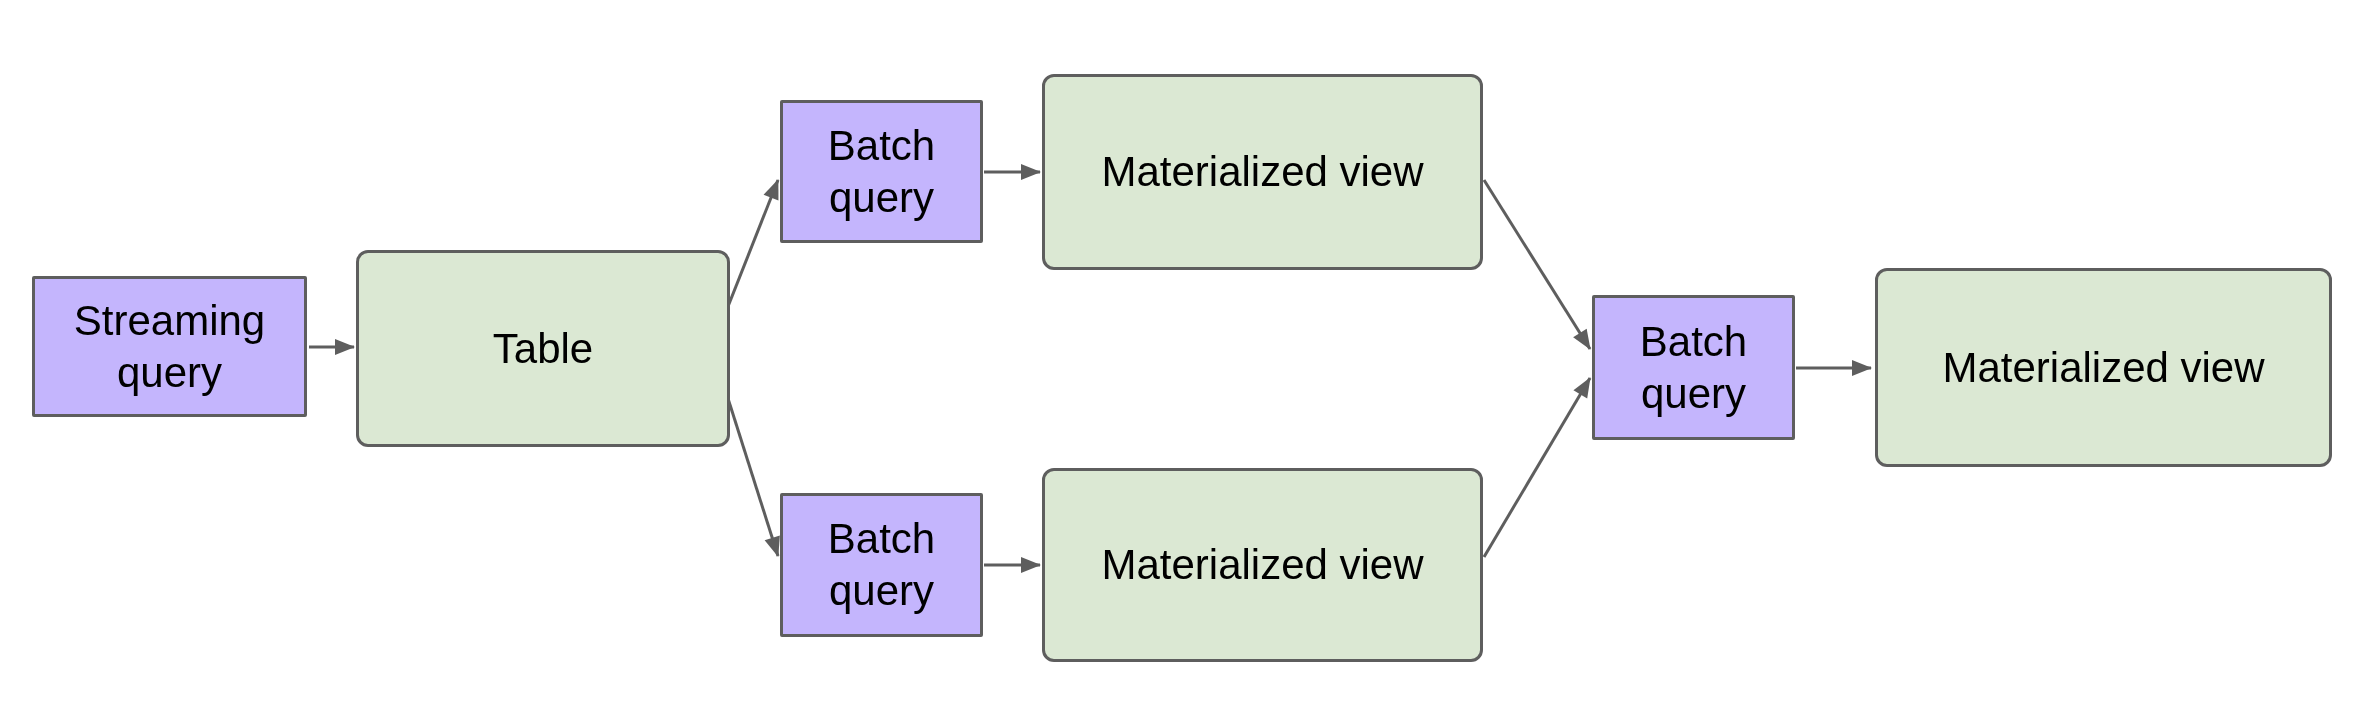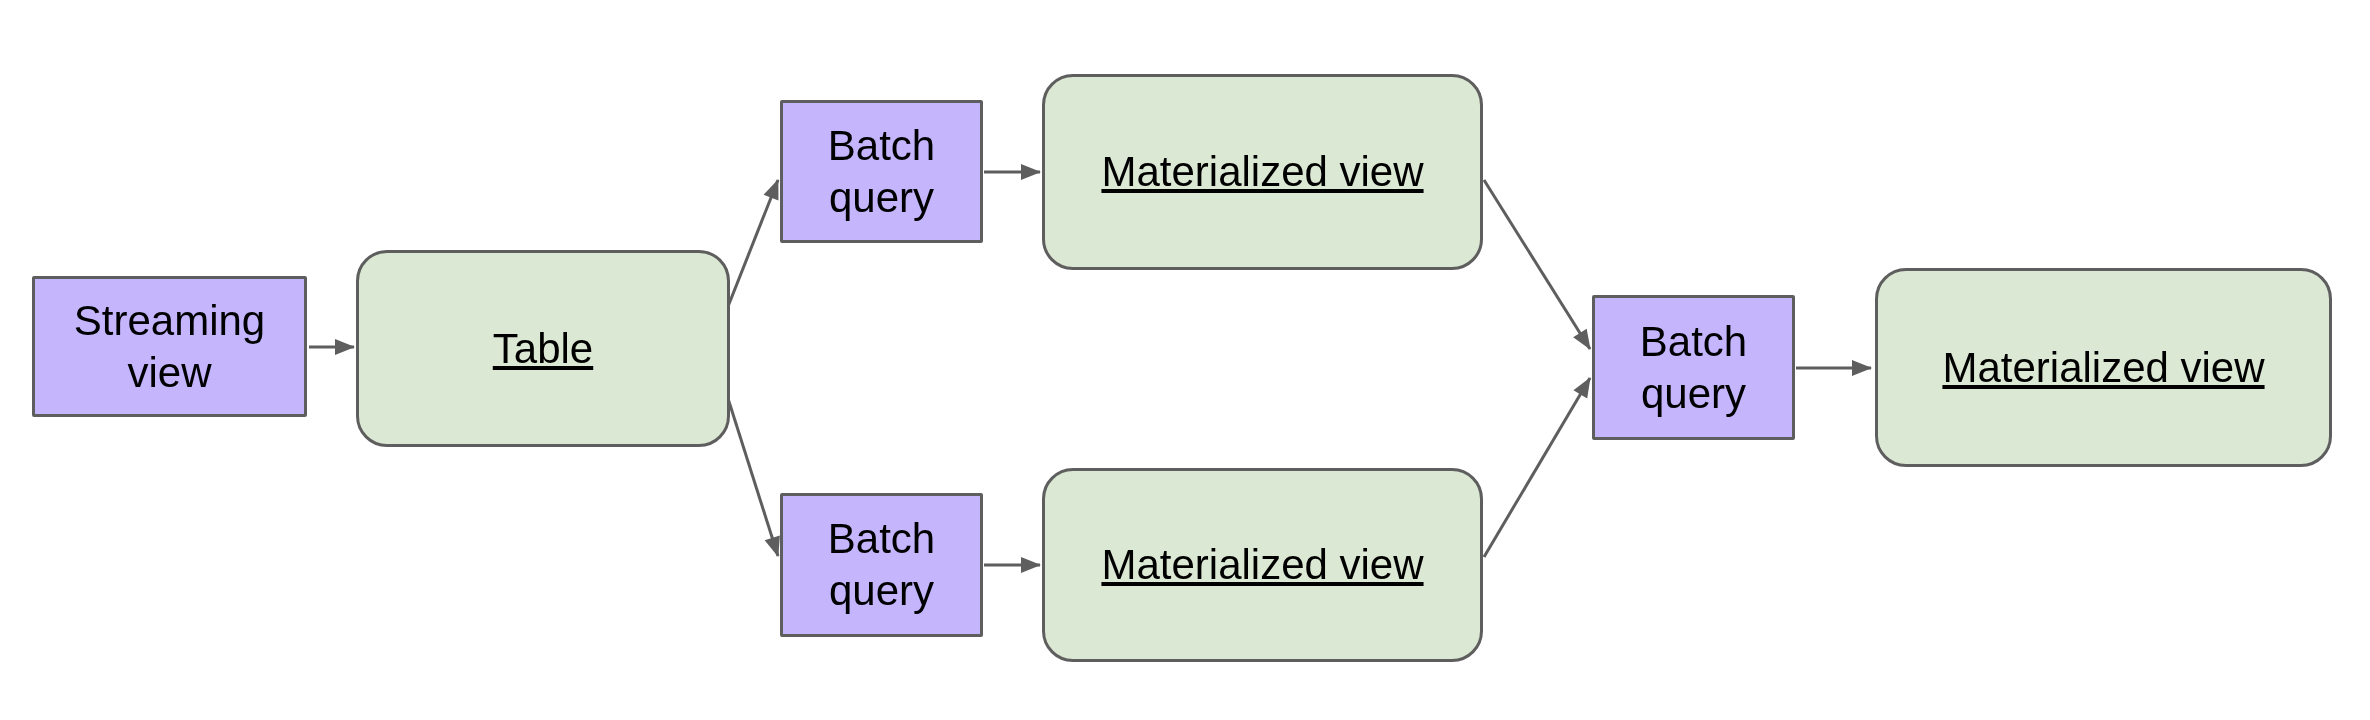--- a/index.html
+++ b/index.html
@@ -38,22 +38,21 @@
   .node .label {
     display: block;
     padding: 0 10px;
   }
   .node.query {
     background: #c4b5fd;
     border-radius: 2px;
   }
   .node.data {
     background: #dbe8d3;
-    border-radius: 31px;
-    text-decoration: underline;
+    border-radius: 12px;
   }
   
   #n-streaming { left: 32px;   top: 276px; width: 275px; height: 141px; }
   #n-table     { left: 356px;  top: 250px; width: 374px; height: 197px; }
   #n-batch-top { left: 780px;  top: 100px; width: 203px; height: 143px; }
   #n-mv-top    { left: 1042px; top: 74px;  width: 441px; height: 196px; }
   #n-batch-bot { left: 780px;  top: 493px; width: 203px; height: 144px; }
   #n-mv-bot    { left: 1042px; top: 468px; width: 441px; height: 194px; }
   #n-batch-fin { left: 1592px; top: 295px; width: 203px; height: 145px; }
   #n-mv-fin    { left: 1875px; top: 268px; width: 457px; height: 199px; }
@@ -75,21 +74,21 @@
       <line x1="984" y1="172" x2="1040" y2="172" marker-end="url(#arrow)"></line>
       <line x1="712" y1="348" x2="778" y2="556" marker-end="url(#arrow)"></line>
       <line x1="984" y1="565" x2="1040" y2="565" marker-end="url(#arrow)"></line>
       <line x1="1484" y1="180" x2="1590" y2="349" marker-end="url(#arrow)"></line>
       <line x1="1484" y1="557" x2="1590" y2="378" marker-end="url(#arrow)"></line>
       <line x1="1796" y1="368" x2="1871" y2="368" marker-end="url(#arrow)"></line>
     </g>
   </svg>
 
   <div class="node query" id="n-streaming">
-    <span class="label">Streaming view</span>
+    <span class="label">Streaming query</span>
   </div>
 
   <div class="node data" id="n-table">
     <span class="label">Table</span>
   </div>
 
   <div class="node query" id="n-batch-top">
     <span class="label">Batch query</span>
   </div>
 

